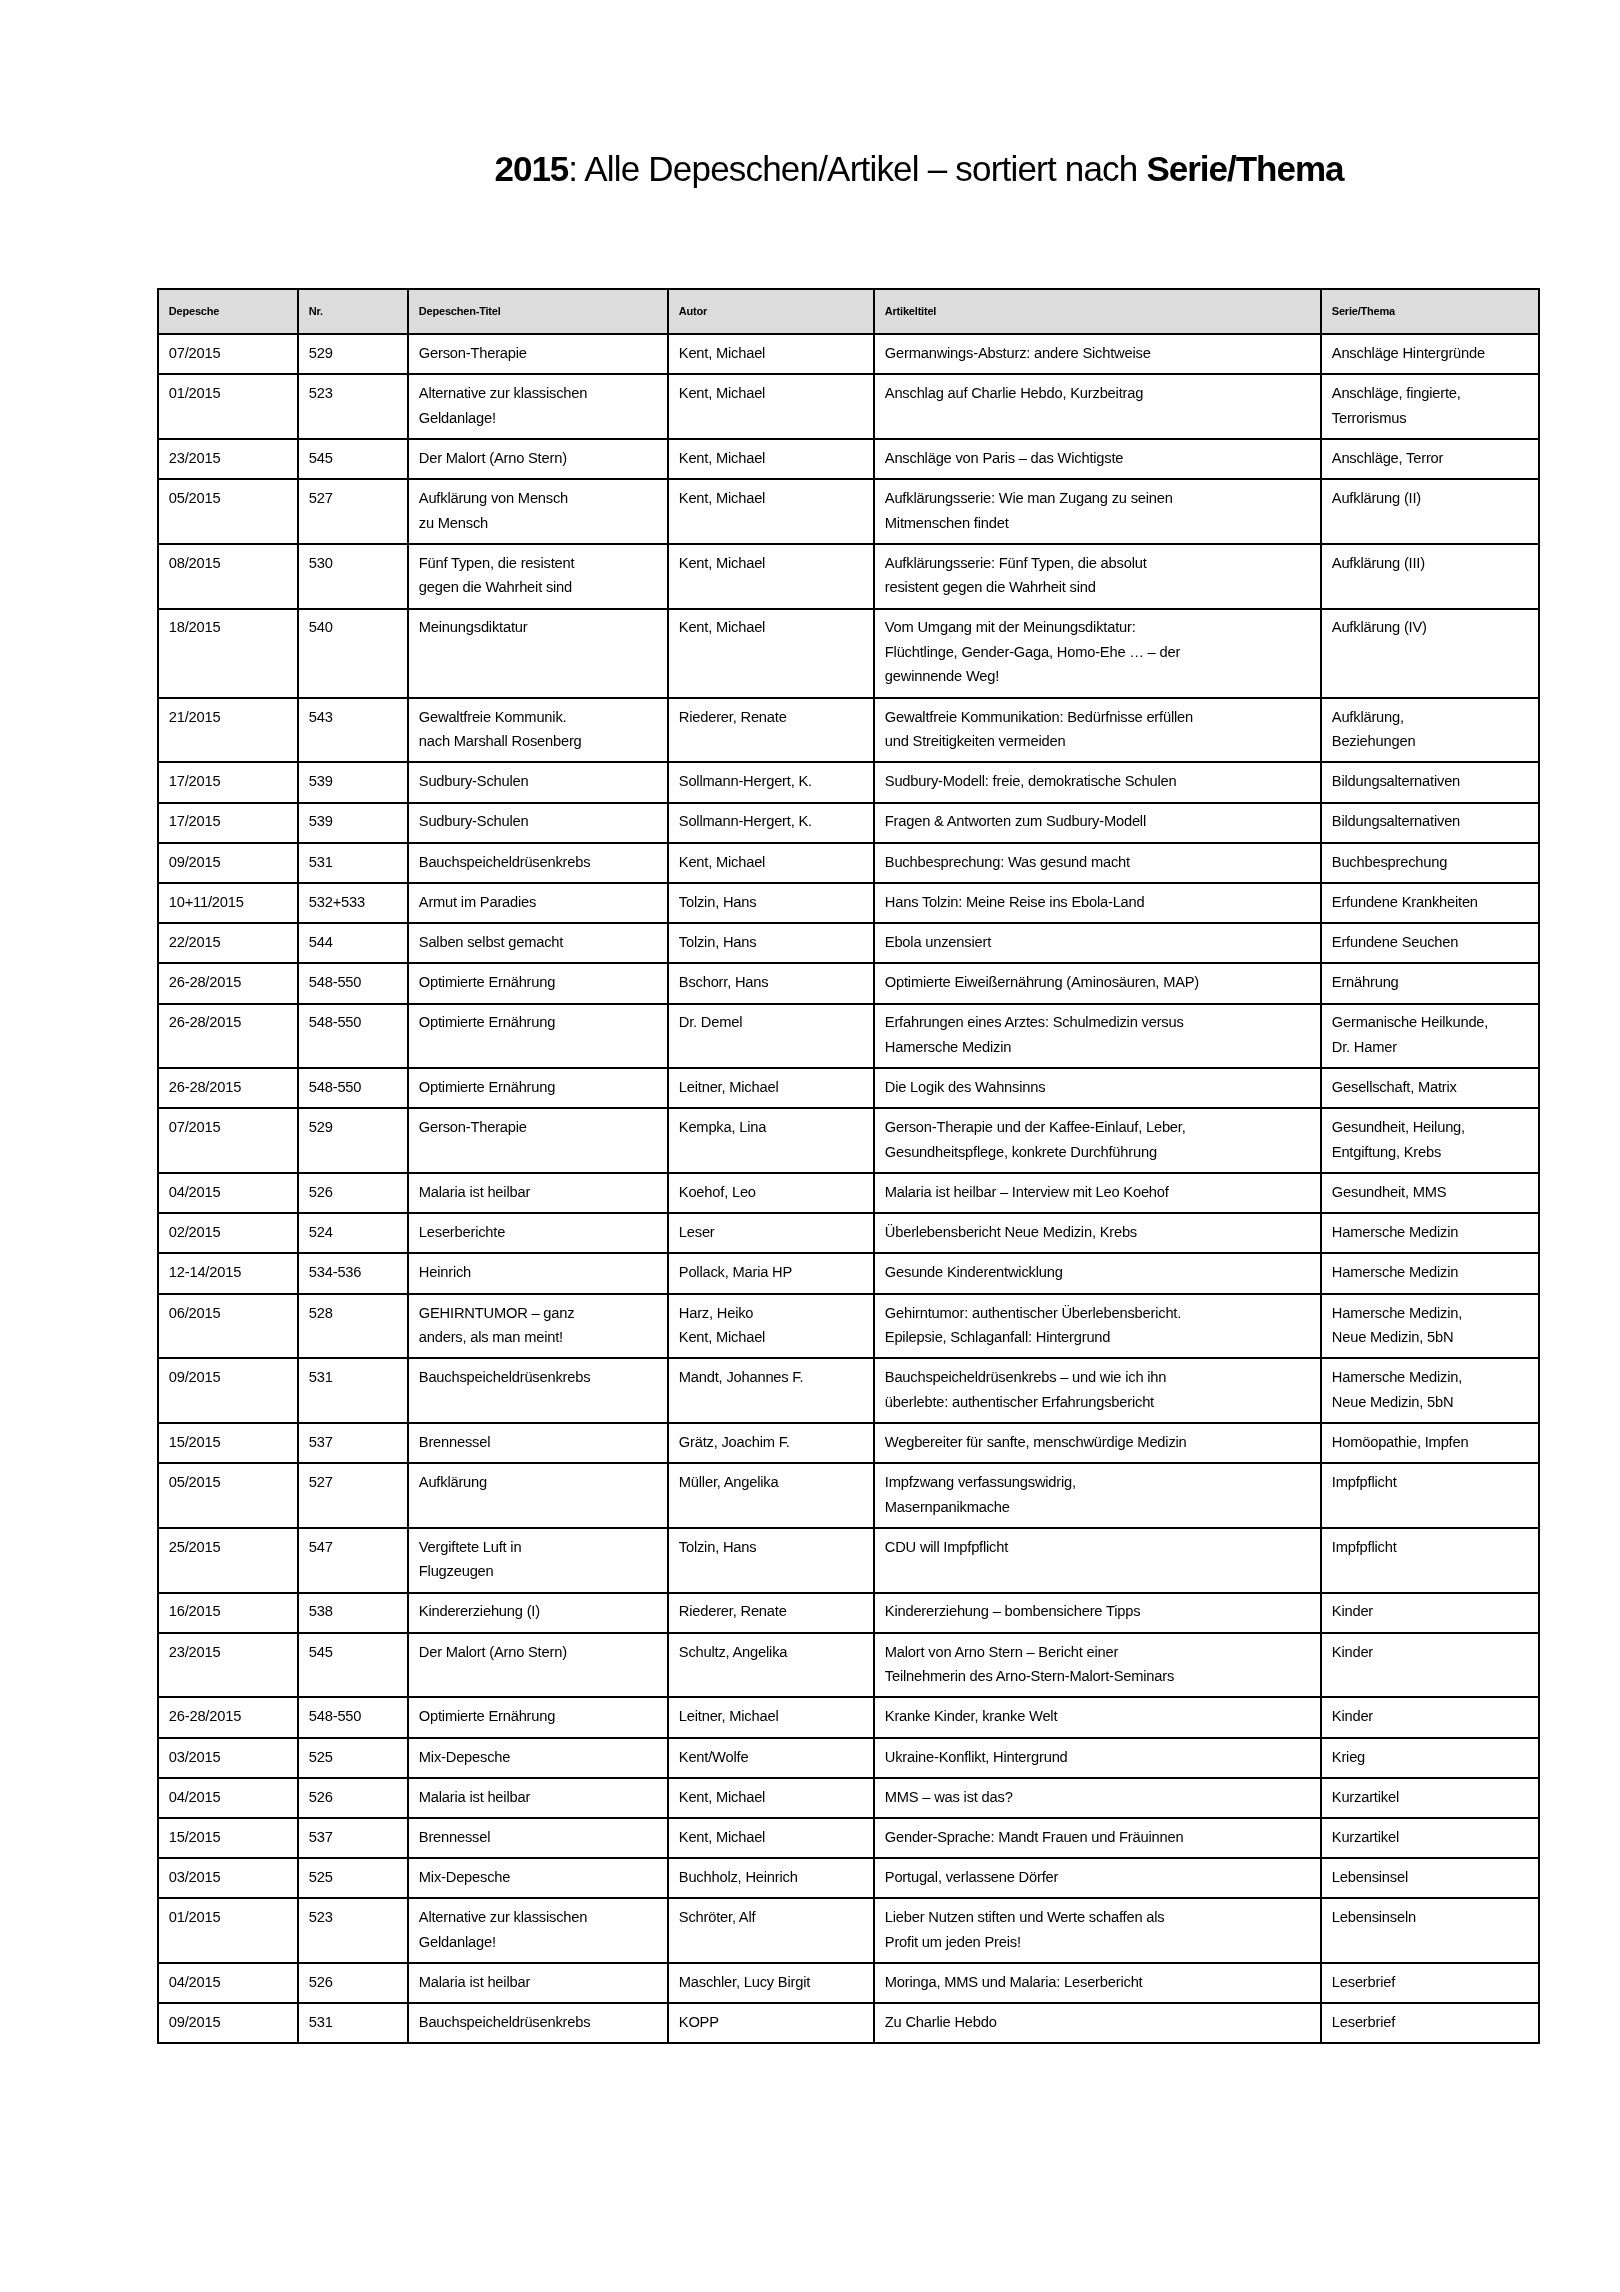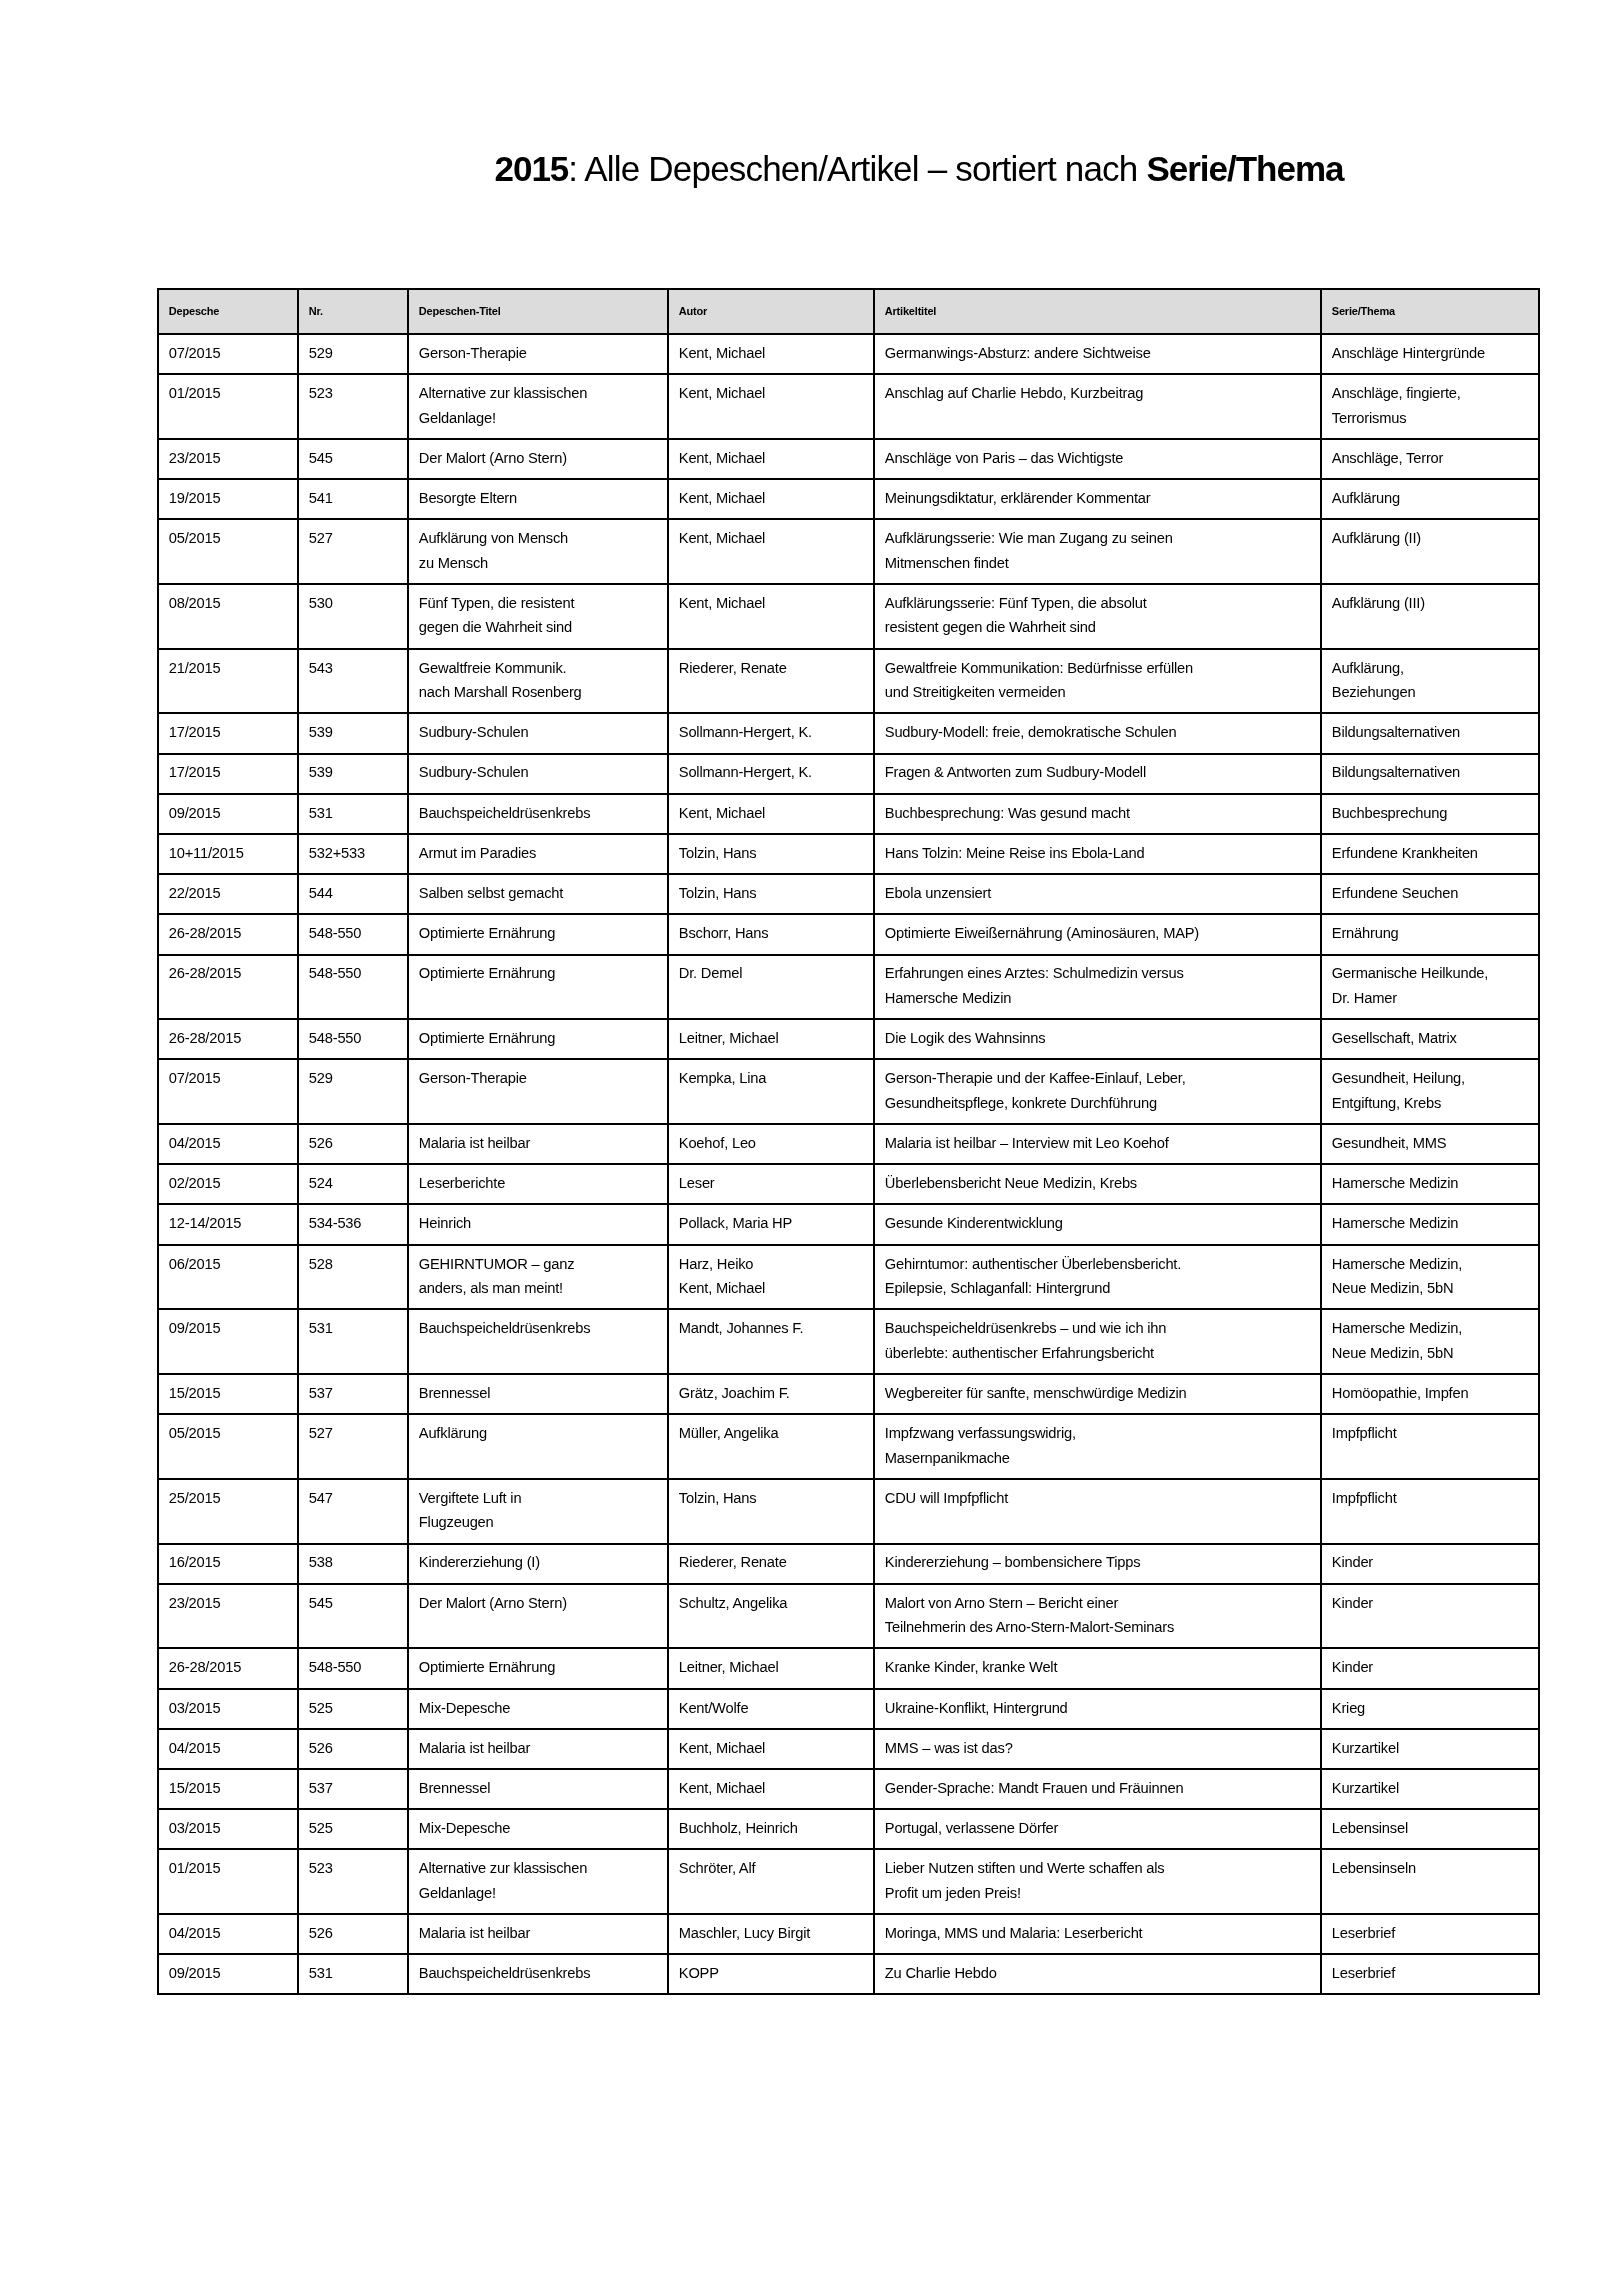--- a/index.html
+++ b/index.html
@@ -107,46 +107,48 @@
         </tr>
         <tr>
           <td>23/2015</td>
           <td>545</td>
           <td>Der Malort (Arno Stern)</td>
           <td>Kent, Michael</td>
           <td>Anschläge von Paris – das Wichtigste</td>
           <td>Anschläge, Terror</td>
         </tr>
         <tr>
-          <td>19/2015</td>
-          <td>541</td>
-          <td>Besorgte Eltern</td>
-          <td>Kent, Michael</td>
-          <td>Meinungsdiktatur, erklärender Kommentar</td>
-          <td>Aufklärung</td>
-        </tr>
-        <tr>
           <td>05/2015</td>
           <td>527</td>
           <td>Aufklärung von Mensch
 zu Mensch</td>
           <td>Kent, Michael</td>
           <td>Aufklärungsserie: Wie man Zugang zu seinen
 Mitmenschen findet</td>
           <td>Aufklärung  (II)</td>
         </tr>
         <tr>
           <td>08/2015</td>
           <td>530</td>
           <td>Fünf Typen, die resistent
 gegen die Wahrheit sind</td>
           <td>Kent, Michael</td>
           <td>Aufklärungsserie: Fünf Typen, die absolut
 resistent gegen die Wahrheit sind</td>
           <td>Aufklärung  (III)</td>
+        </tr>
+        <tr>
+          <td>18/2015</td>
+          <td>540</td>
+          <td>Meinungsdiktatur</td>
+          <td>Kent, Michael</td>
+          <td>Vom Umgang mit der Meinungsdiktatur:
+Flüchtlinge, Gender-Gaga, Homo-Ehe … – der
+gewinnende Weg!</td>
+          <td>Aufklärung  (IV)</td>
         </tr>
         <tr>
           <td>21/2015</td>
           <td>543</td>
           <td>Gewaltfreie Kommunik.
 nach Marshall Rosenberg</td>
           <td>Riederer, Renate</td>
           <td>Gewaltfreie Kommunikation: Bedürfnisse erfüllen
 und Streitigkeiten vermeiden</td>
           <td>Aufklärung,

